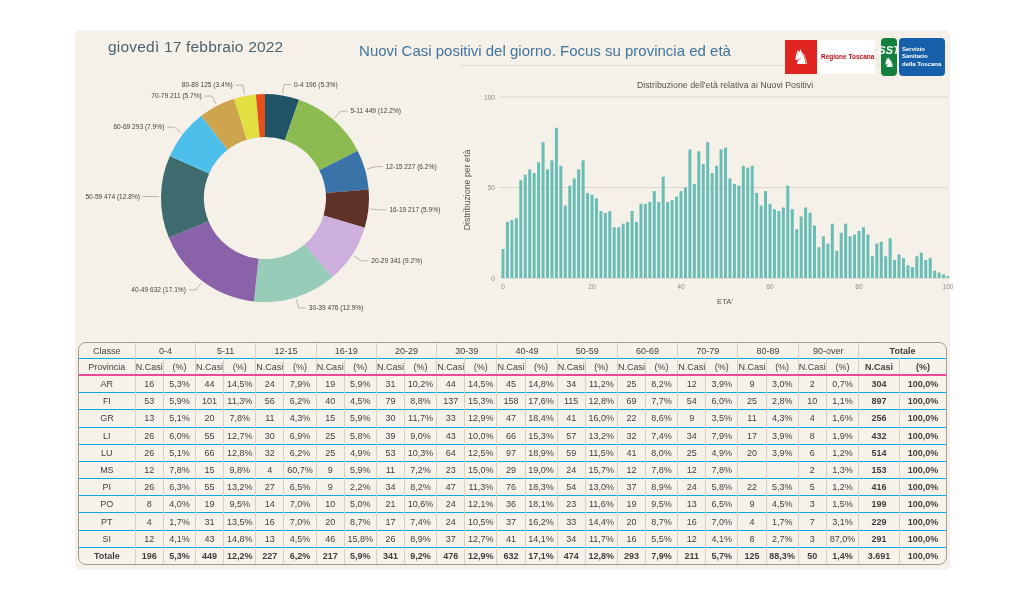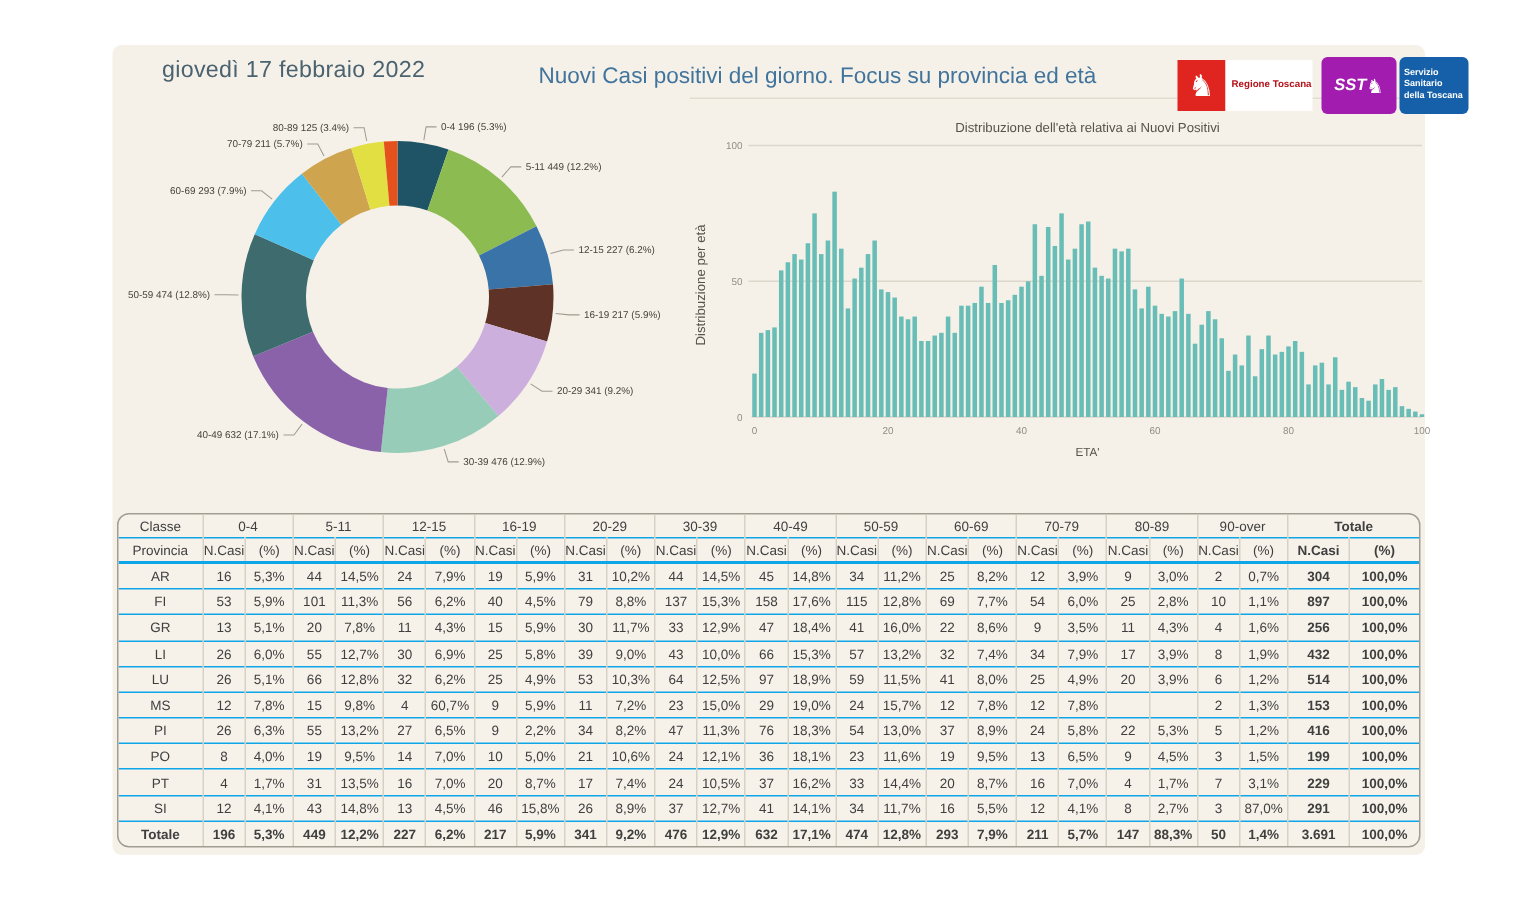--- a/index.html
+++ b/index.html
@@ -8,36 +8,36 @@
   .panel{position:absolute;left:75px;top:30px;width:875px;height:540px;background:#f5f1e8;border-radius:6px;}
   .date-title{position:absolute;left:33px;top:8px;font-size:15.5px;color:#4b6370;letter-spacing:.2px;}
   .main-title{position:absolute;left:250px;top:12px;width:440px;text-align:center;font-size:15px;color:#41749c;}
   .hdr-divider{position:absolute;left:385px;top:35px;width:488px;height:1px;background:#e2ddd1;}
 
   
   .logo-rt{position:absolute;left:710px;top:10px;height:34px;display:flex;}
   .logo-rt .sq{width:32px;height:34px;background:#e02521;color:#fff;display:flex;align-items:center;justify-content:center;font-size:20px;}
   .logo-rt .lbl{width:58px;height:34px;background:#ffffff;color:#b5121b;font-size:6.5px;font-weight:bold;display:flex;align-items:center;padding-left:4px;box-sizing:border-box;line-height:8px;}
   .logo-sst{position:absolute;left:806px;top:8px;height:38px;display:flex;gap:2px;}
-  .logo-sst .sq{width:50px;height:38px;background:#a21caf;border-radius:4px;color:#fff;display:flex;flex-direction:row;align-items:center;justify-content:center;}
+  .logo-sst .sq{width:16px;height:38px;background:#15803d;border-radius:4px;color:#fff;display:flex;flex-direction:column;align-items:center;justify-content:center;}
   .logo-sst .sq .acr{font-size:11px;font-weight:bold;font-style:italic;line-height:11px;}
   .logo-sst .sq .horse{font-size:13px;line-height:13px;}
   .logo-sst .txt{width:46px;height:38px;background:#1560a8;border-radius:4px;color:#fff;font-size:6px;font-weight:bold;line-height:7.5px;display:flex;align-items:center;padding:2px 3px;box-sizing:border-box;}
 
   .chart-svg{position:absolute;overflow:visible;}
   svg{font-family:"Liberation Sans",sans-serif;}
 
   
   .table-wrap{position:absolute;left:3px;top:312px;width:869px;height:223px;border:1px solid #a29d92;border-radius:8px;overflow:hidden;background:#f6f2e9;box-sizing:border-box;}
   table.grid{width:100%;height:100%;border-collapse:collapse;table-layout:fixed;font-size:9px;color:#3f3f3f;}
   table.grid th,table.grid td{border-left:1px solid #d5d1c6;text-align:center;padding:0;height:15px;font-weight:normal;white-space:nowrap;overflow:hidden;}
   table.grid th:first-child,table.grid td:first-child{border-left:none;}
   table.grid tr{border-bottom:1px solid #0ea5e9;}
   table.grid tr:last-child{border-bottom:none;}
-  table.grid thead tr.sub{border-bottom:2px solid #0ea5e9;}
+  table.grid thead tr.sub{border-bottom:2px solid #ec4899;}
   table.grid .b{font-weight:bold;}
   table.grid thead{font-size:9px;}
 </style>
 </head>
 <body>
 
 <div class="panel">
 
   <div class="date-title">giovedì 17 febbraio 2022</div>
   <div class="main-title">Nuovi Casi positivi del giorno. Focus su provincia ed età</div>
@@ -601,21 +601,21 @@
             <td class="b">476</td>
             <td class="b">12,9%</td>
             <td class="b">632</td>
             <td class="b">17,1%</td>
             <td class="b">474</td>
             <td class="b">12,8%</td>
             <td class="b">293</td>
             <td class="b">7,9%</td>
             <td class="b">211</td>
             <td class="b">5,7%</td>
-            <td class="b">147</td>
+            <td class="b">125</td>
             <td class="b">88,3%</td>
             <td class="b">50</td>
             <td class="b">1,4%</td>
             <td class="b">3.691</td>
             <td class="b">100,0%</td>
           </tr>
         </tbody>
       </table>
   </div>
 

